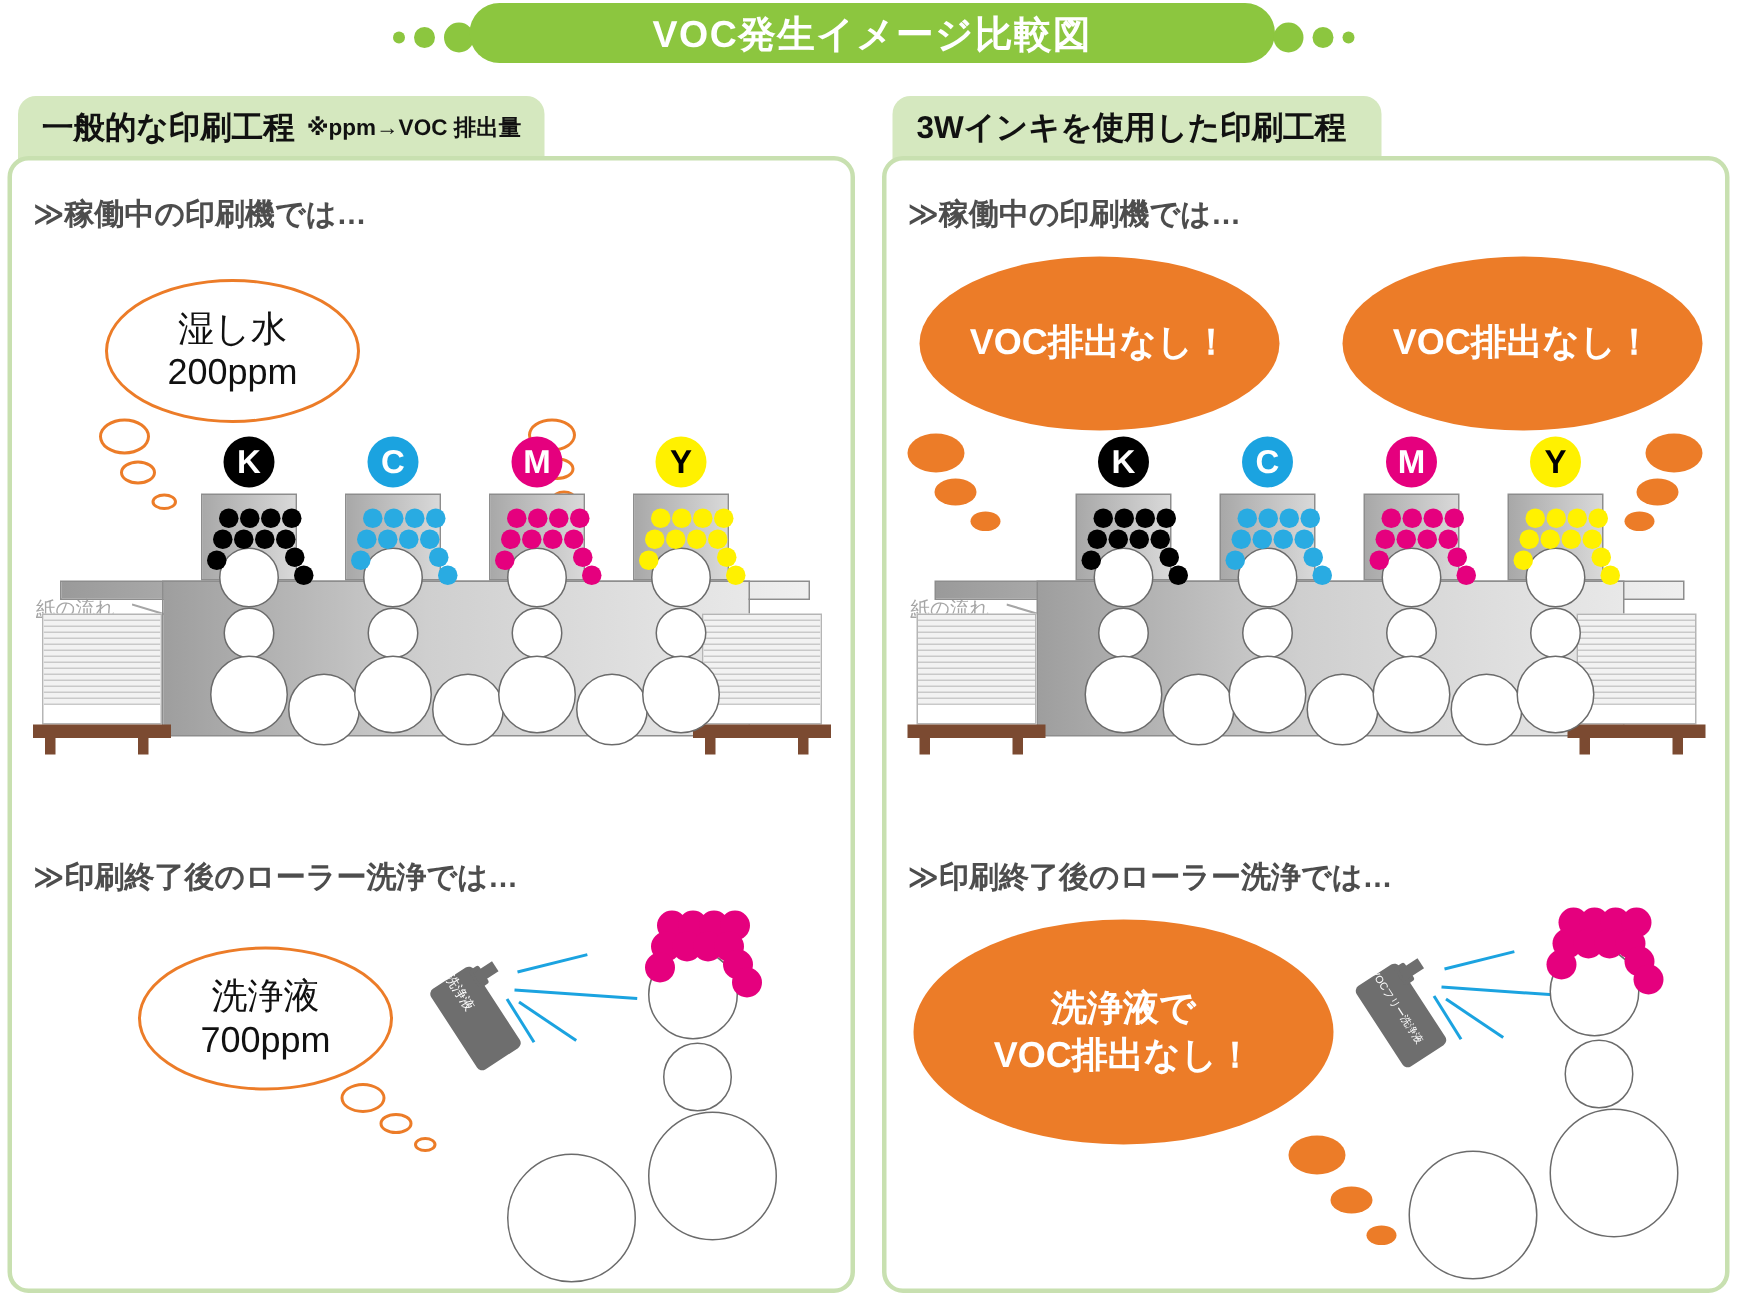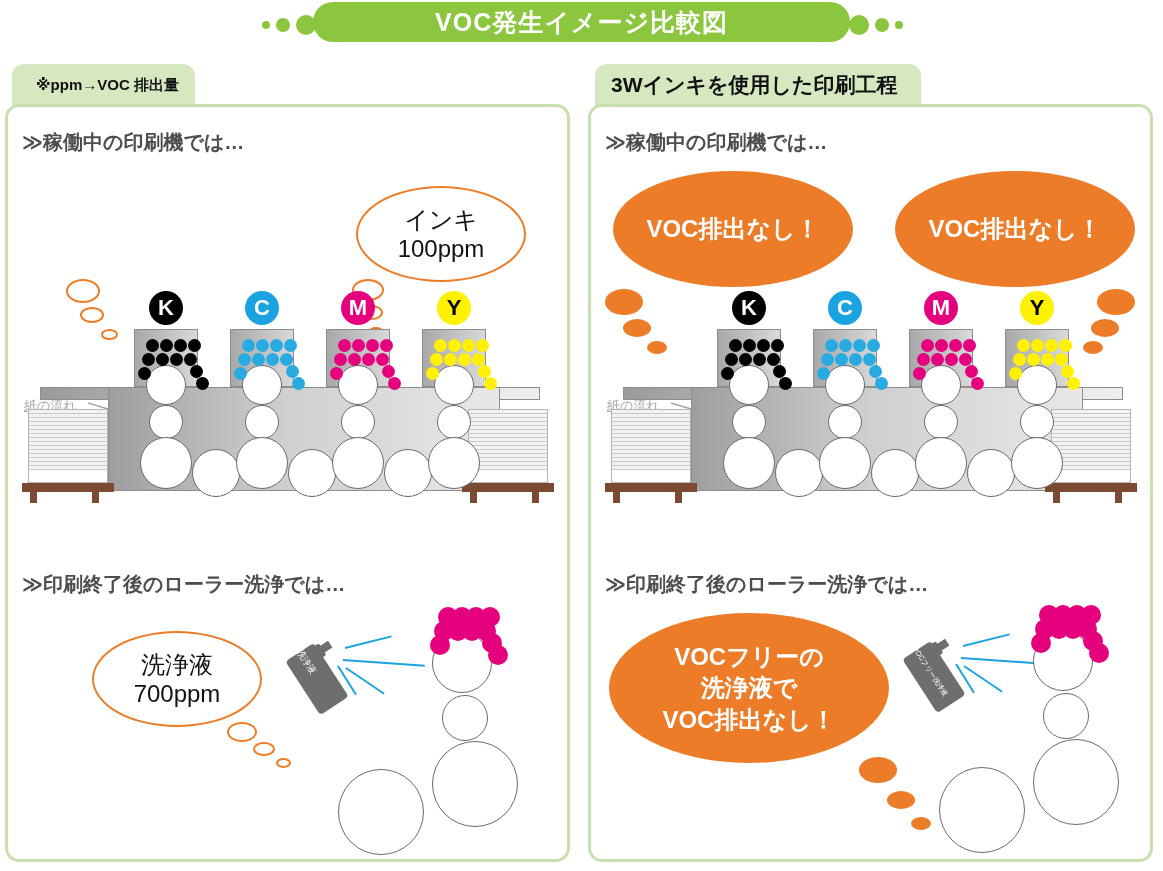--- a/index.html
+++ b/index.html
@@ -90,34 +90,35 @@
   </div>
   <div class="banner">VOC発生イメージ比較図</div>
   <div class="banner-dots right">
     <span class="bdot d1"></span>
     <span class="bdot d2"></span>
     <span class="bdot d3"></span>
   </div>
 </div>
 
 <div class="ptab left">
+  <span class="t-main">一般的な印刷工程</span>
   <span class="t-sub">※ppm→VOC 排出量</span>
 </div>
 <div class="panel left">
 
   <div class="sec-label" style="left:14px;top:22px;">≫稼働中の印刷機では…</div>
 
+  <div class="bub hollow" style="left:62px;top:79px;width:170px;height:96px;">
+    <span>湿し水</span>
+    <span>200ppm</span>
+  </div>
   <div class="tail hollow" style="left:58px;top:172px;width:34px;height:24px;"></div>
   <div class="tail hollow" style="left:72px;top:200px;width:24px;height:16px;"></div>
   <div class="tail hollow" style="left:93px;top:222px;width:17px;height:11px;"></div>
 
-  <div class="bub hollow" style="left:348px;top:79px;width:170px;height:96px;">
-    <span>インキ</span>
-    <span>100ppm</span>
-  </div>
   <div class="tail hollow" style="left:344px;top:172px;width:32px;height:22px;"></div>
   <div class="tail hollow" style="left:352px;top:198px;width:23px;height:15px;"></div>
   <div class="tail hollow" style="left:360px;top:220px;width:16px;height:10px;"></div>
 
   <div class="press" style="left:8px;top:252px;">
     <div class="flow" style="left:8px;top:38px;">紙の流れ</div>
     <svg class="flowarrow" style="left:72px;top:42px;" width="36" height="14">
       <path d="M0 2 L30 11 M30 11 L22 4" stroke="#a6a6a6" stroke-width="1.4" fill="none"></path>
     </svg>
     <div class="deck"></div>
@@ -430,21 +431,20 @@
         <span class="dot" style="background: rgb(255, 241, 0); left: 456px; top: -6px;"></span>
         <span class="dot" style="background: rgb(255, 241, 0); left: 410px; top: 8px;"></span>
         <span class="dot" style="background: rgb(255, 241, 0); left: 462px; top: 6px;"></span>
         <span class="dot" style="background: rgb(255, 241, 0); left: 468px; top: 18px;"></span>
       </div>
   </div>
 
   <div class="sec-label" style="left:14px;top:464px;">≫印刷終了後のローラー洗浄では…</div>
 
   <div class="bub solid" style="left:18px;top:506px;width:280px;height:150px;">
-    <span>VOCフリーの</span>
     <span>洗浄液で</span>
     <span>VOC排出なし！</span>
   </div>
   <div class="tail solid" style="left:268px;top:650px;width:38px;height:26px;"></div>
   <div class="tail solid" style="left:296px;top:684px;width:28px;height:18px;"></div>
   <div class="tail solid" style="left:320px;top:710px;width:20px;height:13px;"></div>
 
   <div class="bottle" style="left:326px;top:538px;">
     <span class="cap"></span>
     <span class="nozzle"></span>

